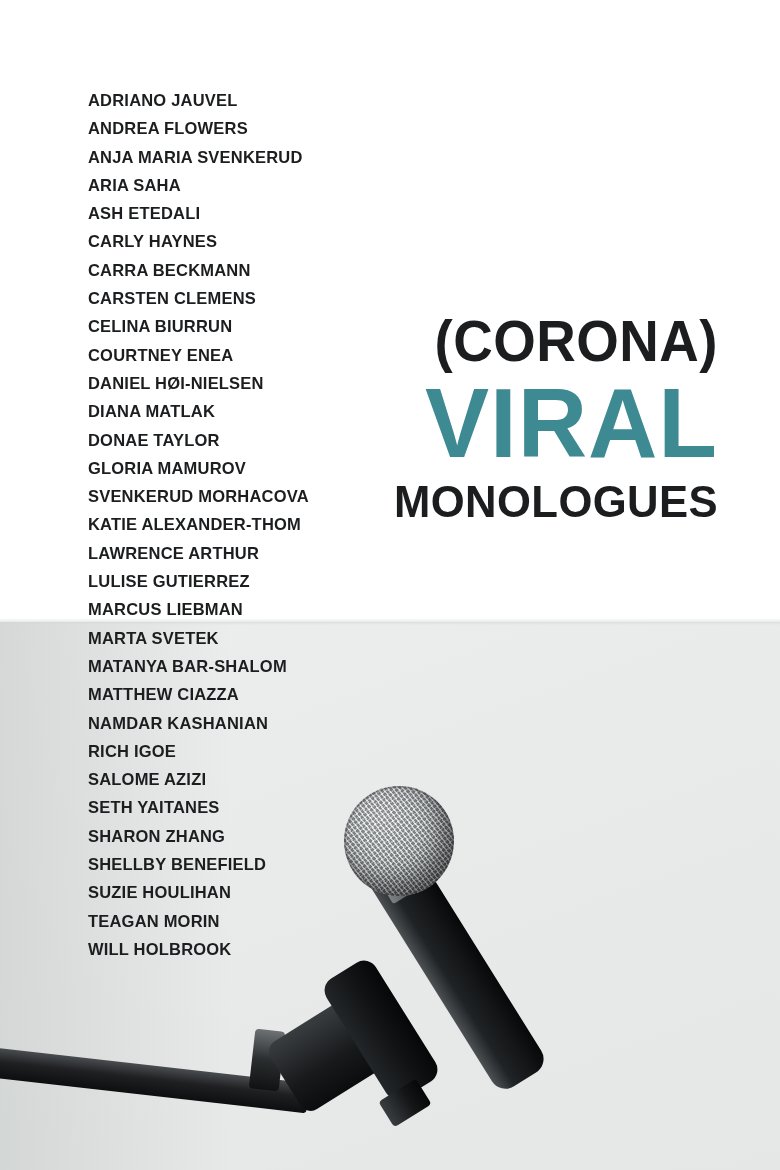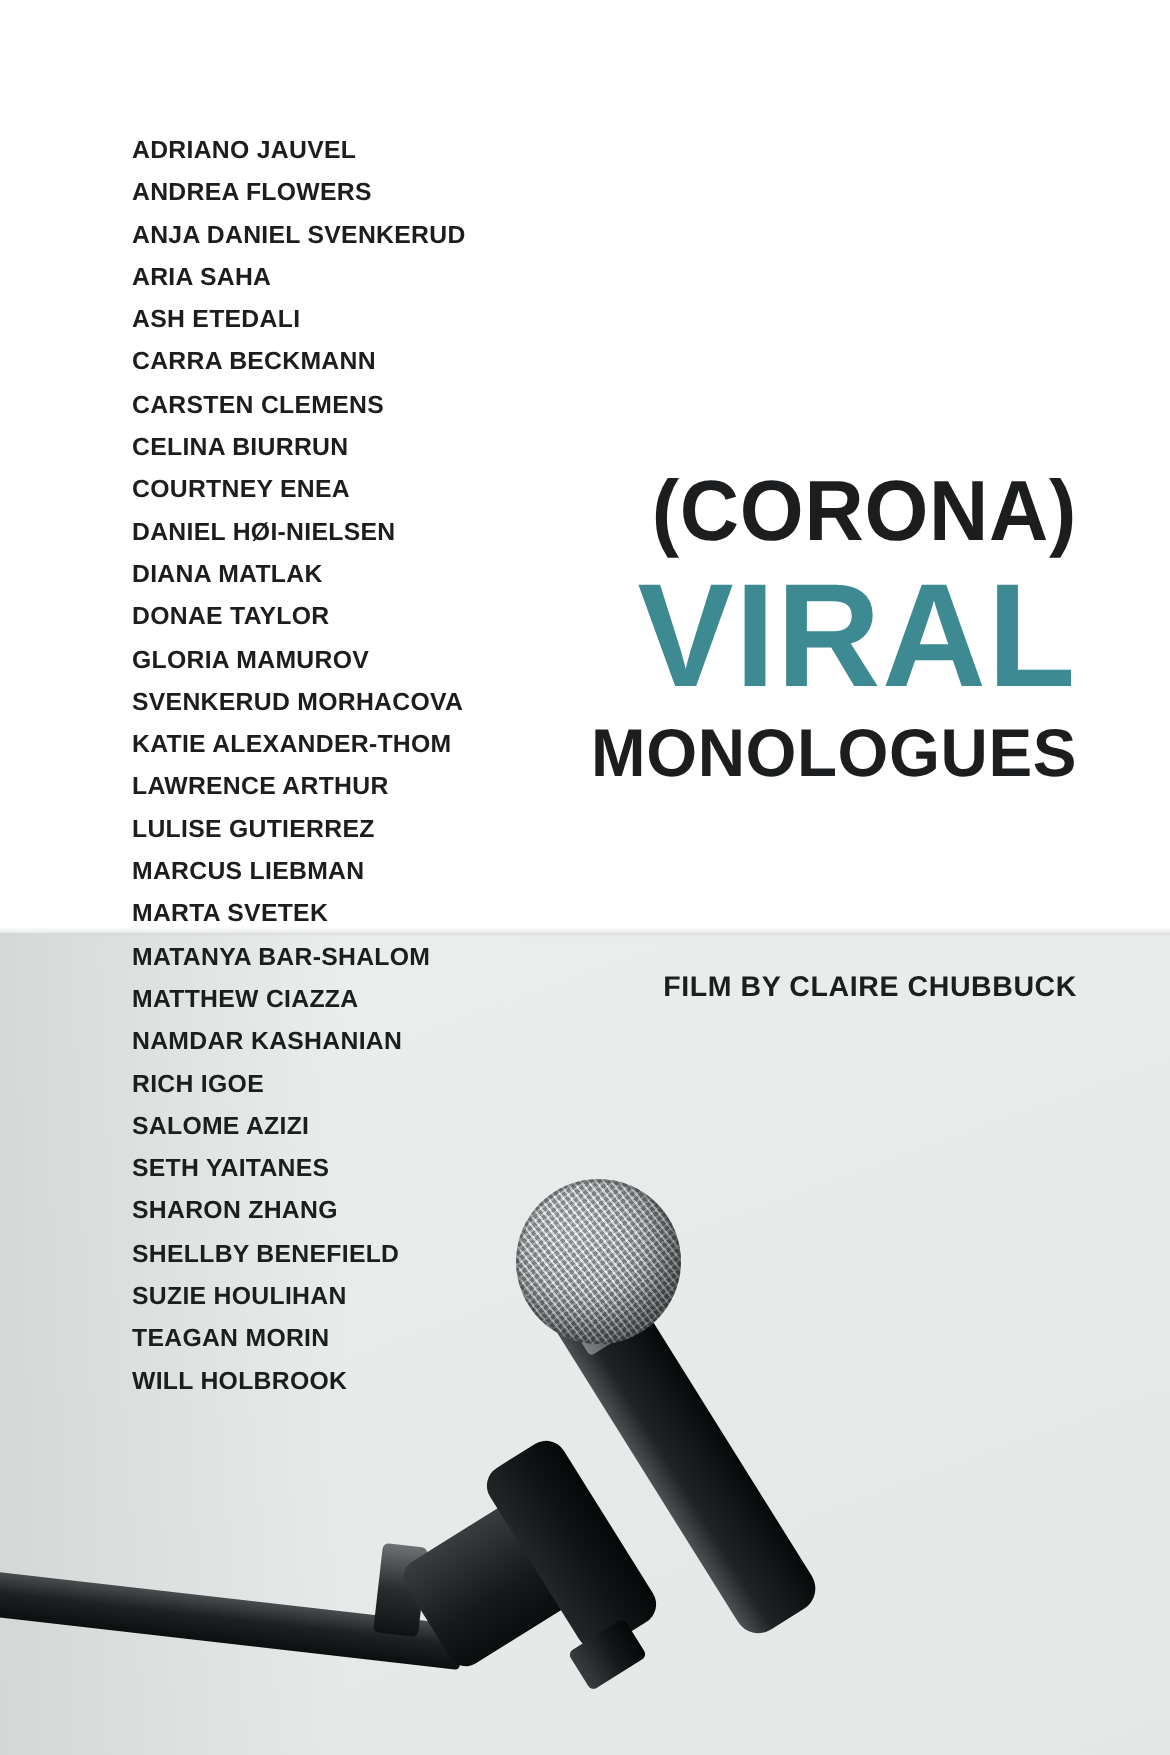--- a/index.html
+++ b/index.html
@@ -241,23 +241,24 @@
     <div class="mic-body"></div>
     <div class="mic-base"></div>
     <div class="mic-label"></div>
     <div class="mic-head"></div>
     <div class="mic-head-rim"></div>
   </div>
 
   <div class="cast">
     <div class="cast-name">ADRIANO JAUVEL</div>
     <div class="cast-name">ANDREA FLOWERS</div>
-    <div class="cast-name">ANJA DANIEL SVENKERUD</div>
+    <div class="cast-name">ANJA MARIA SVENKERUD</div>
     <div class="cast-name">ARIA SAHA</div>
     <div class="cast-name">ASH ETEDALI</div>
+    <div class="cast-name">CARLY HAYNES</div>
     <div class="cast-name">CARRA BECKMANN</div>
     <div class="cast-name">CARSTEN CLEMENS</div>
     <div class="cast-name">CELINA BIURRUN</div>
     <div class="cast-name">COURTNEY ENEA</div>
     <div class="cast-name">DANIEL HØI-NIELSEN</div>
     <div class="cast-name">DIANA MATLAK</div>
     <div class="cast-name">DONAE TAYLOR</div>
     <div class="cast-name">GLORIA MAMUROV</div>
     <div class="cast-name">SVENKERUD MORHACOVA</div>
     <div class="cast-name">KATIE ALEXANDER-THOM</div>
@@ -277,15 +278,14 @@
     <div class="cast-name">TEAGAN MORIN</div>
     <div class="cast-name">WILL HOLBROOK</div>
   </div>
 
   <div class="title-block">
     <div class="title-corona">(CORONA)</div>
     <div class="title-viral">VIRAL</div>
     <div class="title-monologues">MONOLOGUES</div>
   </div>
 
-  <div class="credit">FILM BY CLAIRE CHUBBUCK</div>
 
 </div>
 
 </body></html>

